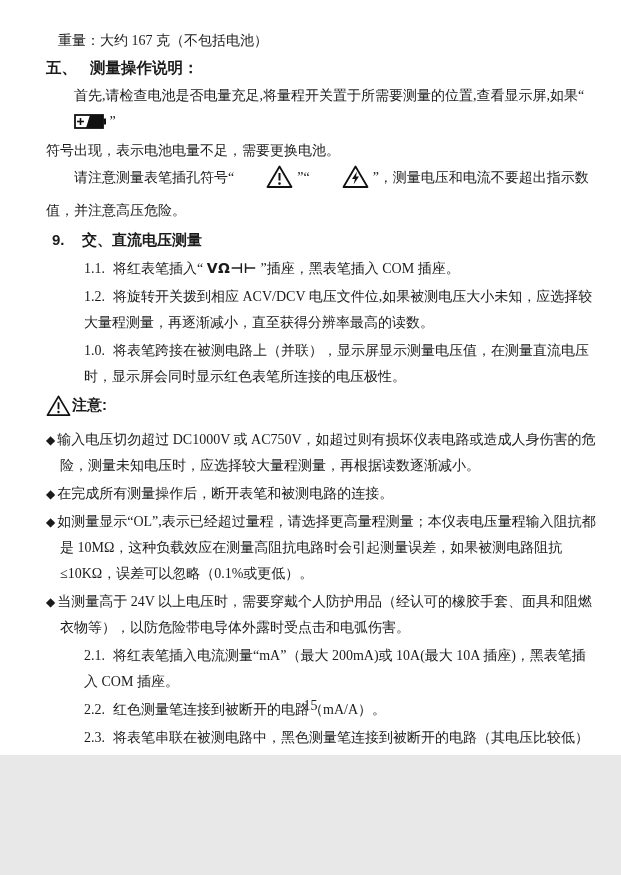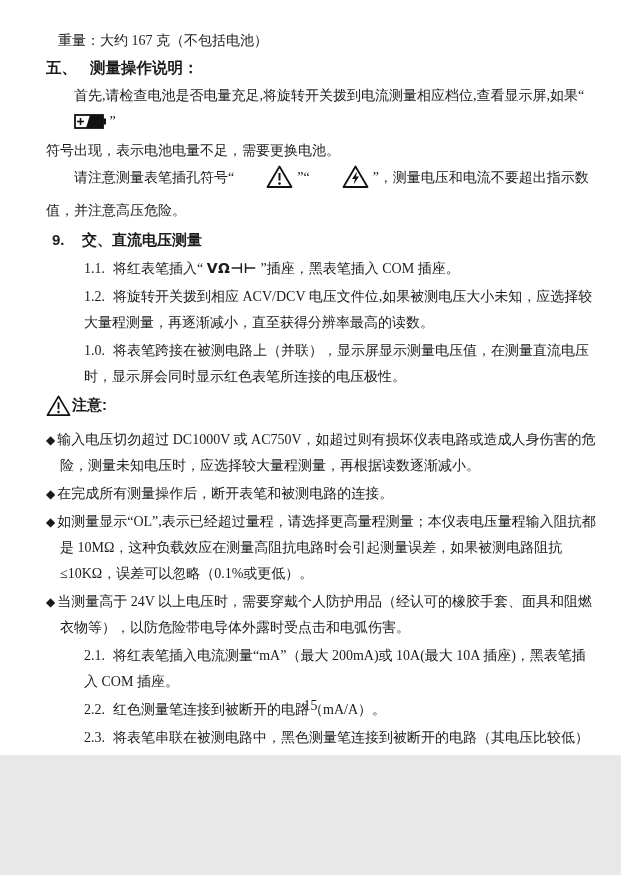--- a/index.html
+++ b/index.html
@@ -77,21 +77,21 @@
 
   <p class="spec-line">
     <span>重量：大约 167 克（不包括电池）</span>
   </p>
 
   <div class="sec-h1">
     <span class="h1num">五、</span><span>测量操作说明：</span>
   </div>
 
   <p class="para-indent">
-    <span>首先,请检查电池是否电量充足,将旋转开关拨到电流测量相应档位,查看显示屏,如果“ </span><span class="icon-inline"><svg width="32" height="15" viewBox="0 0 32 15">
+    <span>首先,请检查电池是否电量充足,将量程开关置于所需要测量的位置,查看显示屏,如果“ </span><span class="icon-inline"><svg width="32" height="15" viewBox="0 0 32 15">
           <rect x="1" y="1" width="28" height="13" fill="none" stroke="#111" stroke-width="1.8"></rect>
           <rect x="29.5" y="4.5" width="2.5" height="6" fill="#111"></rect>
           <path d="M16 1 L29 1 L29 14 L12 14 Z" fill="#111"></path>
           <line x1="6.5" y1="4" x2="6.5" y2="11" stroke="#111" stroke-width="1.6"></line>
           <line x1="3" y1="7.5" x2="10" y2="7.5" stroke="#111" stroke-width="1.6"></line>
         </svg></span><span> ”</span><br>
     <span style="display:inline-block;text-indent:0;">符号出现，表示电池电量不足，需要更换电池。</span>
   </p>
 
   <p class="para-indent">

